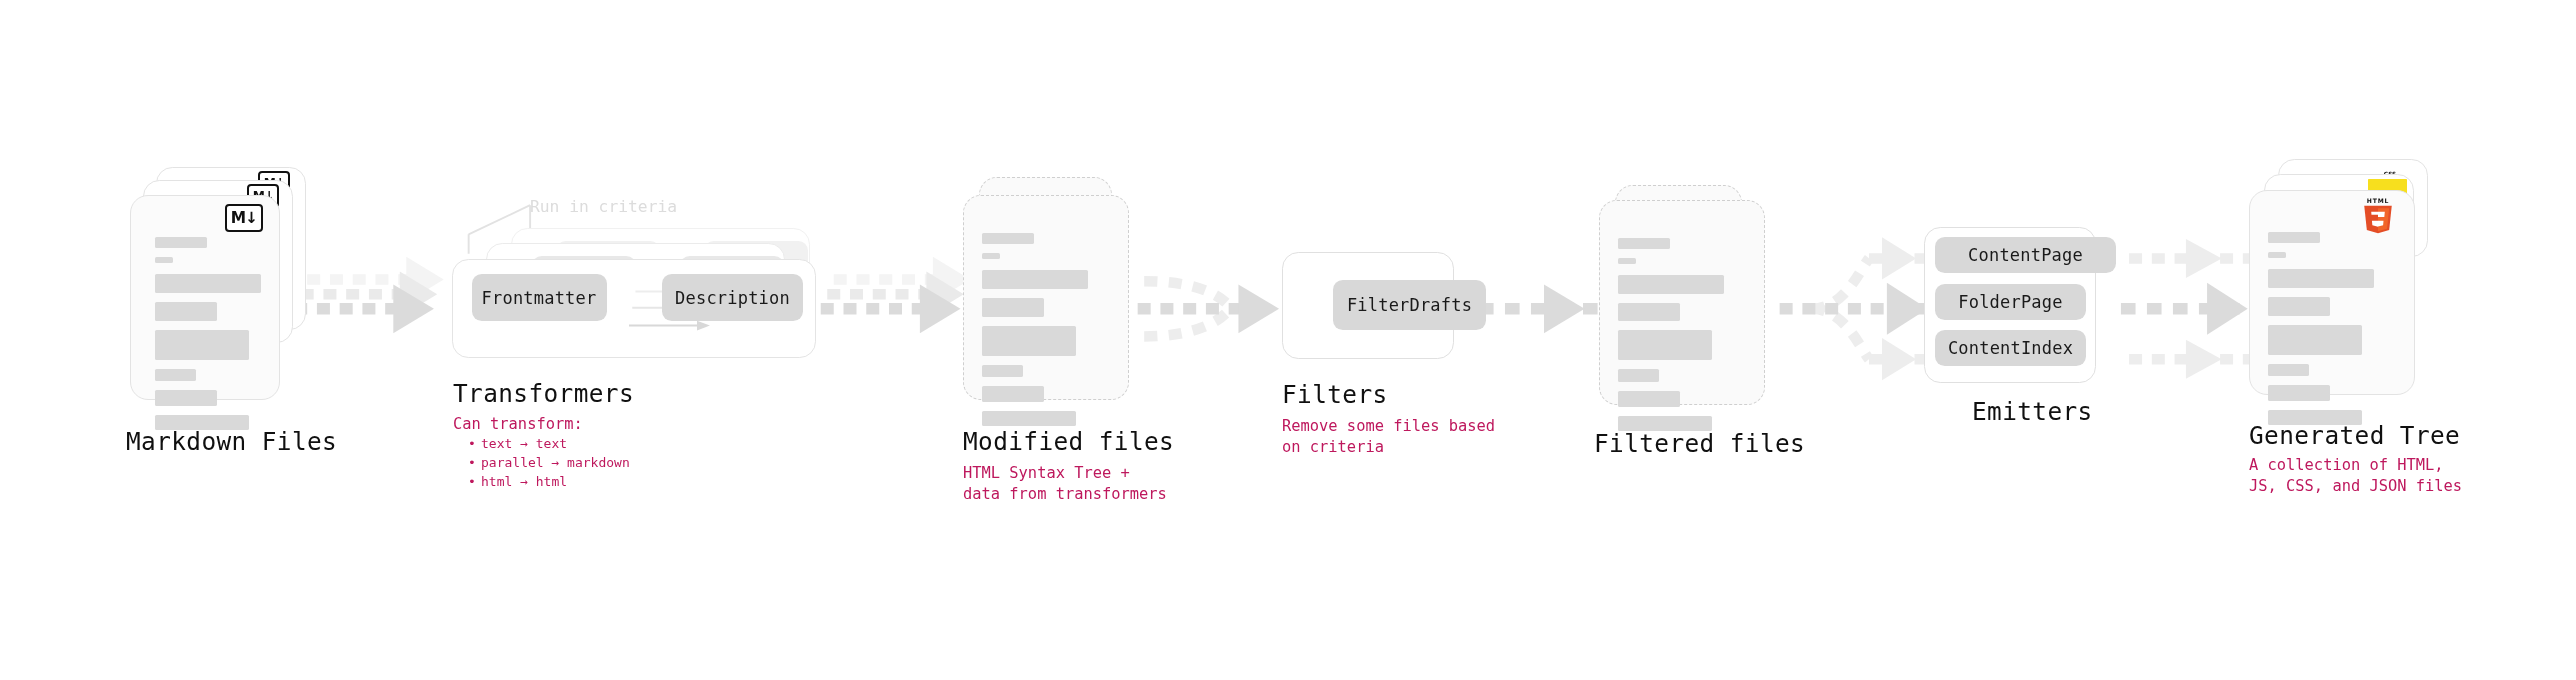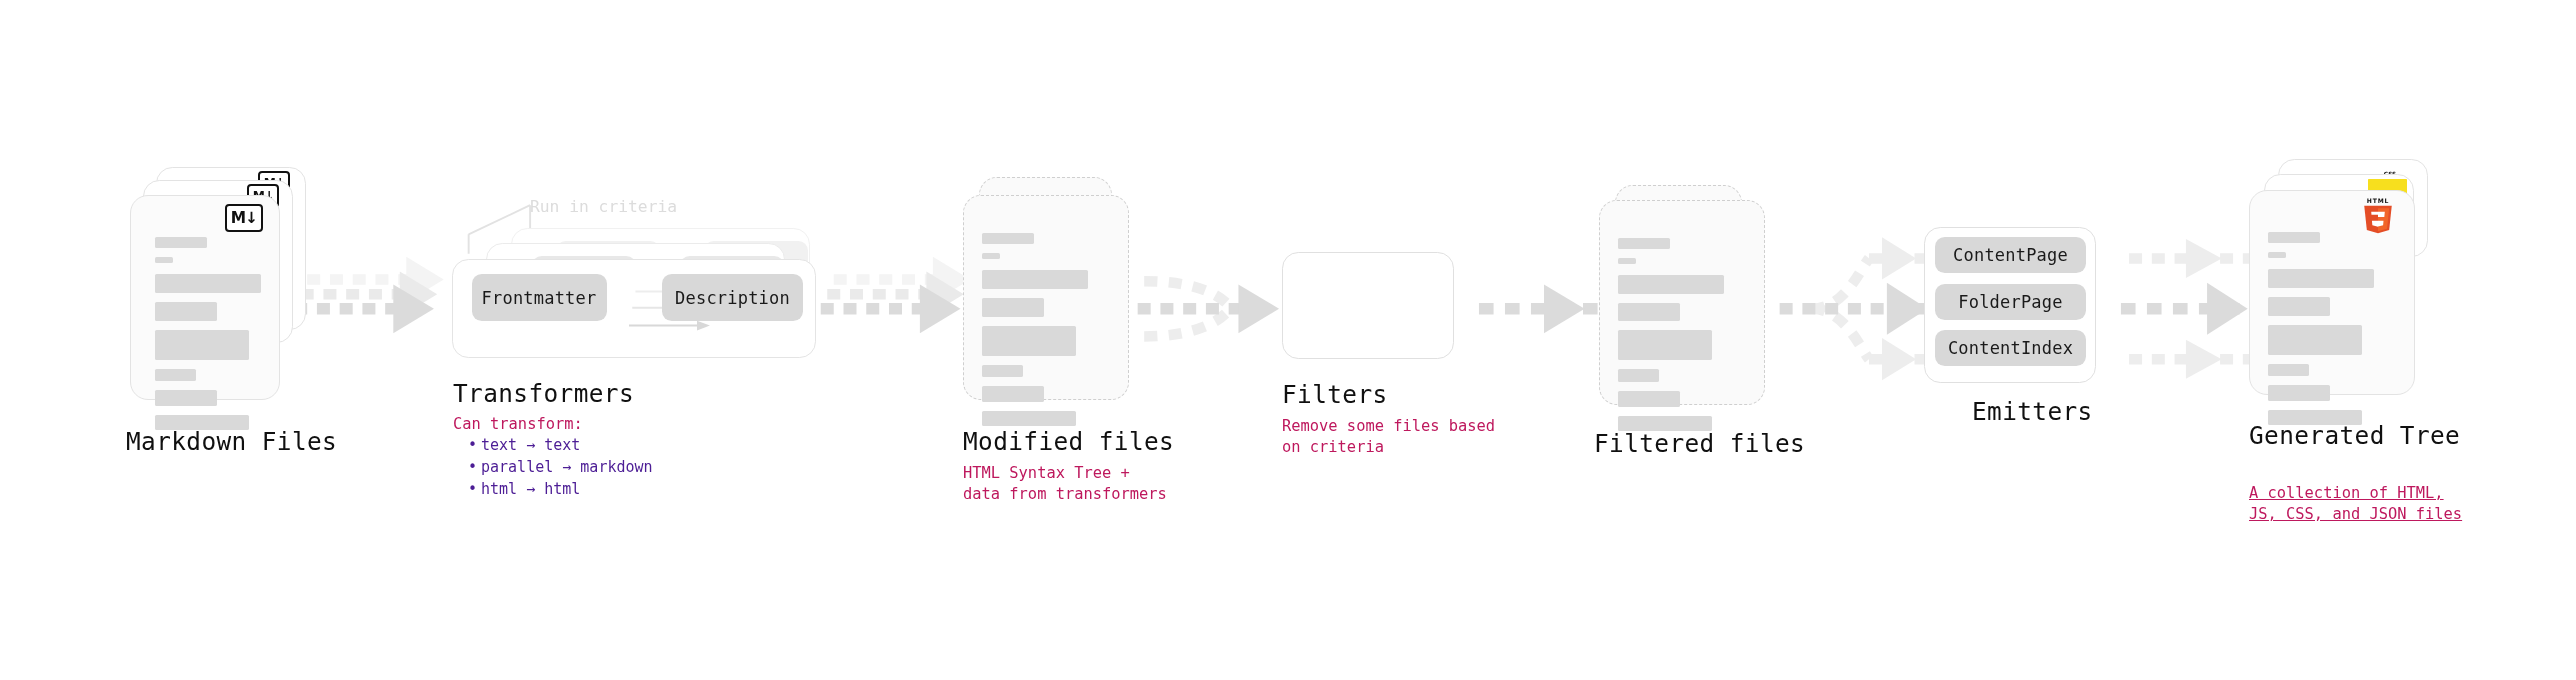--- a/index.html
+++ b/index.html
@@ -193,21 +193,21 @@
           <polygon points="84,44 100,50 84,56" fill="#d8d8d8"></polygon>
       </g>
     </svg>
 
     <div class="chip" style="left:19.5px;top:46px;width:135px;height:47px;">Frontmatter</div>
     <div class="chip" style="left:210px;top:46px;width:141px;height:47px;">Description</div>
   </div>
 
   <div class="title" style="left:453px;top:379px;">Transformers</div>
   <div class="sub" style="left:453px;top:414px;">Can transform:</div>
-  <ul style="position:absolute;left:463px;top:434px;margin:0;padding:0 0 0 18px;list-style:none;font-size:15px;line-height:1.47;color:#4c1d95;">
+  <ul style="position:absolute;left:463px;top:434px;margin:0;padding:0 0 0 18px;list-style:none;font-size:13px;line-height:1.47;color:#be185d;">
     <li style="white-space:nowrap;">
       <span style="display:inline-block;width:13px;margin-left:-13px;">•</span><span>text → text</span></li>
     <li style="white-space:nowrap;">
       <span style="display:inline-block;width:13px;margin-left:-13px;">•</span><span>parallel → markdown</span></li>
     <li style="white-space:nowrap;">
       <span style="display:inline-block;width:13px;margin-left:-13px;">•</span><span>html → html</span></li>
   </ul>
 
   <div class="stack" style="left:963px;top:177px;width:179px;height:244px;">
     <div class="card dashed" style="left:16.3px;top:0;width:133px;height:98px;"></div>
@@ -222,20 +222,21 @@
         <div class="bar" style="width:62px;height:16.3px;"></div>
         <div class="bar" style="width:94px;height:14.6px;"></div>
       </div>
     </div>
   </div>
   <div class="title" style="left:963px;top:427px;">Modified files</div>
   <div class="sub" style="left:963px;top:463px;">HTML Syntax Tree +
 data from transformers</div>
 
   <div class="groupbox" style="left:1282px;top:252px;width:172px;height:107px;"></div>
+  <div class="chip" style="left:1333px;top:280px;width:153px;height:50px;">FilterDrafts</div>
   <div class="title" style="left:1282px;top:380px;">Filters</div>
   <div class="sub" style="left:1282px;top:416px;">Remove some files based
 on criteria</div>
 
   <div class="stack" style="left:1599px;top:185px;width:179px;height:244px;">
     <div class="card dashed" style="left:16.3px;top:0;width:127px;height:89px;"></div>
     <div class="card dashed" style="left:0;top:14.6px;width:166px;height:205px;">
       <div class="lines" style="top:37px;left:18px;">
         <div class="bar" style="width:52px;height:11.4px;"></div>
         <div class="bar" style="width:18px;height:5.7px;margin-bottom:11.4px;"></div>
@@ -244,21 +245,21 @@
         <div class="bar" style="width:94px;height:30px;"></div>
         <div class="bar" style="width:41px;height:12.2px;"></div>
         <div class="bar" style="width:62px;height:16.3px;"></div>
         <div class="bar" style="width:94px;height:14.6px;"></div>
       </div>
     </div>
   </div>
   <div class="title" style="left:1594px;top:429px;">Filtered files</div>
 
   <div class="groupbox" style="left:1924px;top:227px;width:172px;height:156px;"></div>
-  <div class="chip" style="left:1935px;top:237px;width:151px;height:36px;">ContentPage</div>
+  <div class="chip" style="left:1935px;top:237px;width:181px;height:36px;">ContentPage</div>
   <div class="chip" style="left:1935px;top:284px;width:151px;height:36px;">FolderPage</div>
   <div class="chip" style="left:1935px;top:330px;width:151px;height:36px;">ContentIndex</div>
   <div class="title" style="left:1972px;top:397px;">Emitters</div>
 
   <div class="stack" style="left:2249px;top:159px;width:187px;height:252px;">
     <div class="card ghost" style="left:29px;top:0;width:150px;height:98px;border-radius:16.3px;"></div>
     <svg class="badge" style="left:127px;top:11.4px;" width="28" height="9.8" viewBox="0 0 34 12">
       <text x="17" y="7" font-family="DejaVu Sans, sans-serif" font-size="7" font-weight="bold" fill="#111" text-anchor="middle">CSS</text>
       <rect x="2" y="8" width="30" height="3" fill="#264de4"></rect>
     </svg>
@@ -280,17 +281,17 @@
         <div class="bar" style="width:106px;height:18.7px;"></div>
         <div class="bar" style="width:62px;height:18.7px;"></div>
         <div class="bar" style="width:94px;height:30px;"></div>
         <div class="bar" style="width:41px;height:12.2px;"></div>
         <div class="bar" style="width:62px;height:16.3px;"></div>
         <div class="bar" style="width:94px;height:14.6px;"></div>
       </div>
     </div>
   </div>
   <div class="title" style="left:2249px;top:421px;">Generated Tree</div>
-  <div class="sub" style="left:2249px;top:483px;text-decoration:underline;">A collection of HTML,
+  <div class="sub" style="left:2249px;top:455px;">A collection of HTML,
 JS, CSS, and JSON files</div>
 
 </div>
 
 
 </body></html>

